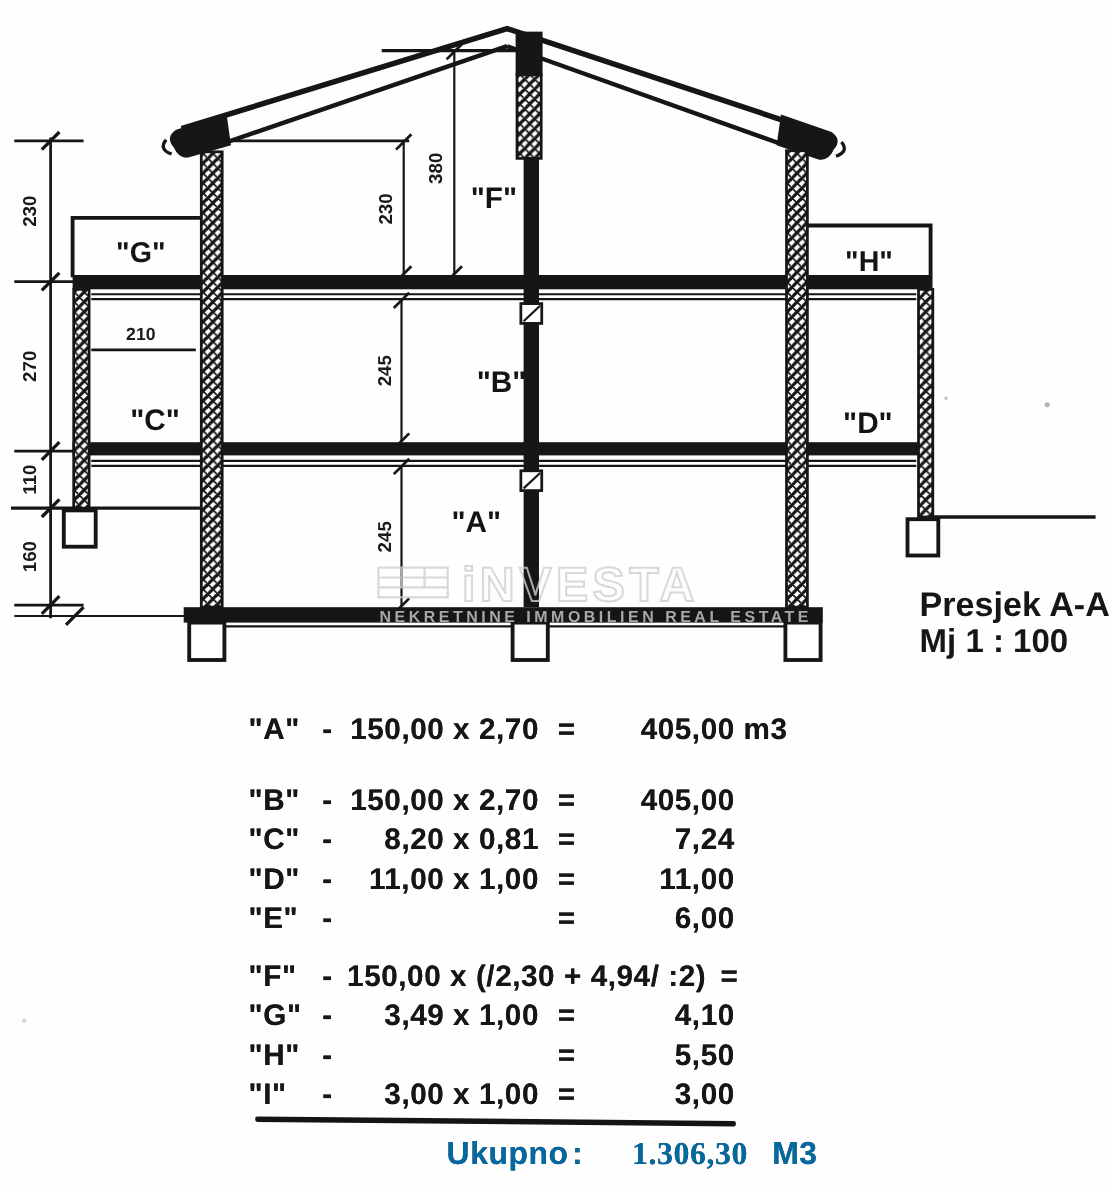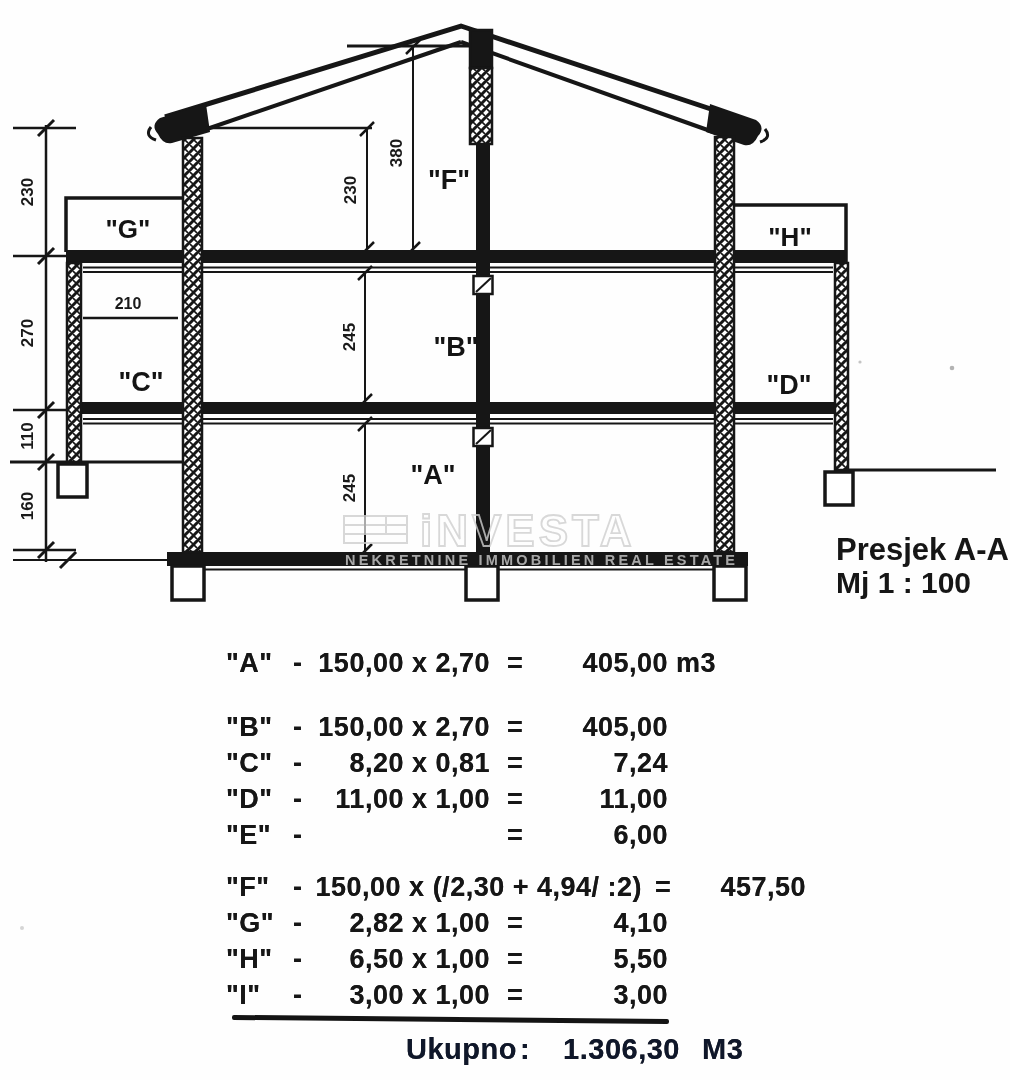--- a/index.html
+++ b/index.html
@@ -18,26 +18,26 @@
   .c-dash{left:293px;}
   .c-expr{left:238px;width:252px;text-align:right;}
   .c-eq{left:507px;}
   .c-res{left:442px;width:226px;text-align:right;}
   .c-unit{left:676px;}
   .row-f .c-expr{left:238px;width:404px;}
   .row-f .c-eq{left:655px;}
   .row-f .c-res{left:580px;width:226px;}
   .sum-rule{position:absolute;left:232px;top:1017px;width:437px;height:5px;background:#141414;
             transform:rotate(.55deg);border-radius:2px;}
-  .total-row{position:absolute;left:0;top:1033px;width:1010px;height:36px;color:#0f172a;
+  .total-row{position:absolute;left:0;top:1033px;width:1010px;height:36px;color:#0369a1;
              font-weight:700;font-size:29px;letter-spacing:.5px;text-shadow:0 0 .6px #444;}
   .total-row span{position:absolute;white-space:pre;}
   .t-lbl{left:406px;}
   .t-colon{left:520px;}
-  .t-val{left:500px;width:180px;text-align:right;}
+  .t-val{left:500px;width:180px;text-align:right;font-family:Liberation Serif, serif;}
   .t-unit{left:702px;}
 </style>
 </head>
 <body>
 
 <div class="stage">
 
   <svg width="1010" height="1080" viewBox="0 0 1010 1080">
     <defs>
       <pattern id="hatch" width="9" height="9" patternUnits="userSpaceOnUse">
@@ -233,35 +233,33 @@
       <span class="c-dash">-</span>
       <span class="c-eq">=</span>
       <span class="c-res">6,00</span>
     </div>
 
     <div class="row row-f" style="top:872px">
       <span class="c-lbl">"F"</span>
       <span class="c-dash">-</span>
       <span class="c-expr">150,00 x (/2,30 + 4,94/ :2)</span>
       <span class="c-eq">=</span>
-      <span class="c-res">457,50</span>
     </div>
 
     <div class="row" style="top:908px">
       <span class="c-lbl">"G"</span>
       <span class="c-dash">-</span>
-      <span class="c-expr">2,82 x 1,00</span>
+      <span class="c-expr">3,49 x 1,00</span>
       <span class="c-eq">=</span>
       <span class="c-res">4,10</span>
     </div>
 
     <div class="row" style="top:944px">
       <span class="c-lbl">"H"</span>
       <span class="c-dash">-</span>
-      <span class="c-expr">6,50 x 1,00</span>
       <span class="c-eq">=</span>
       <span class="c-res">5,50</span>
     </div>
 
     <div class="row" style="top:980px">
       <span class="c-lbl">"I"</span>
       <span class="c-dash">-</span>
       <span class="c-expr">3,00 x 1,00</span>
       <span class="c-eq">=</span>
       <span class="c-res">3,00</span>

